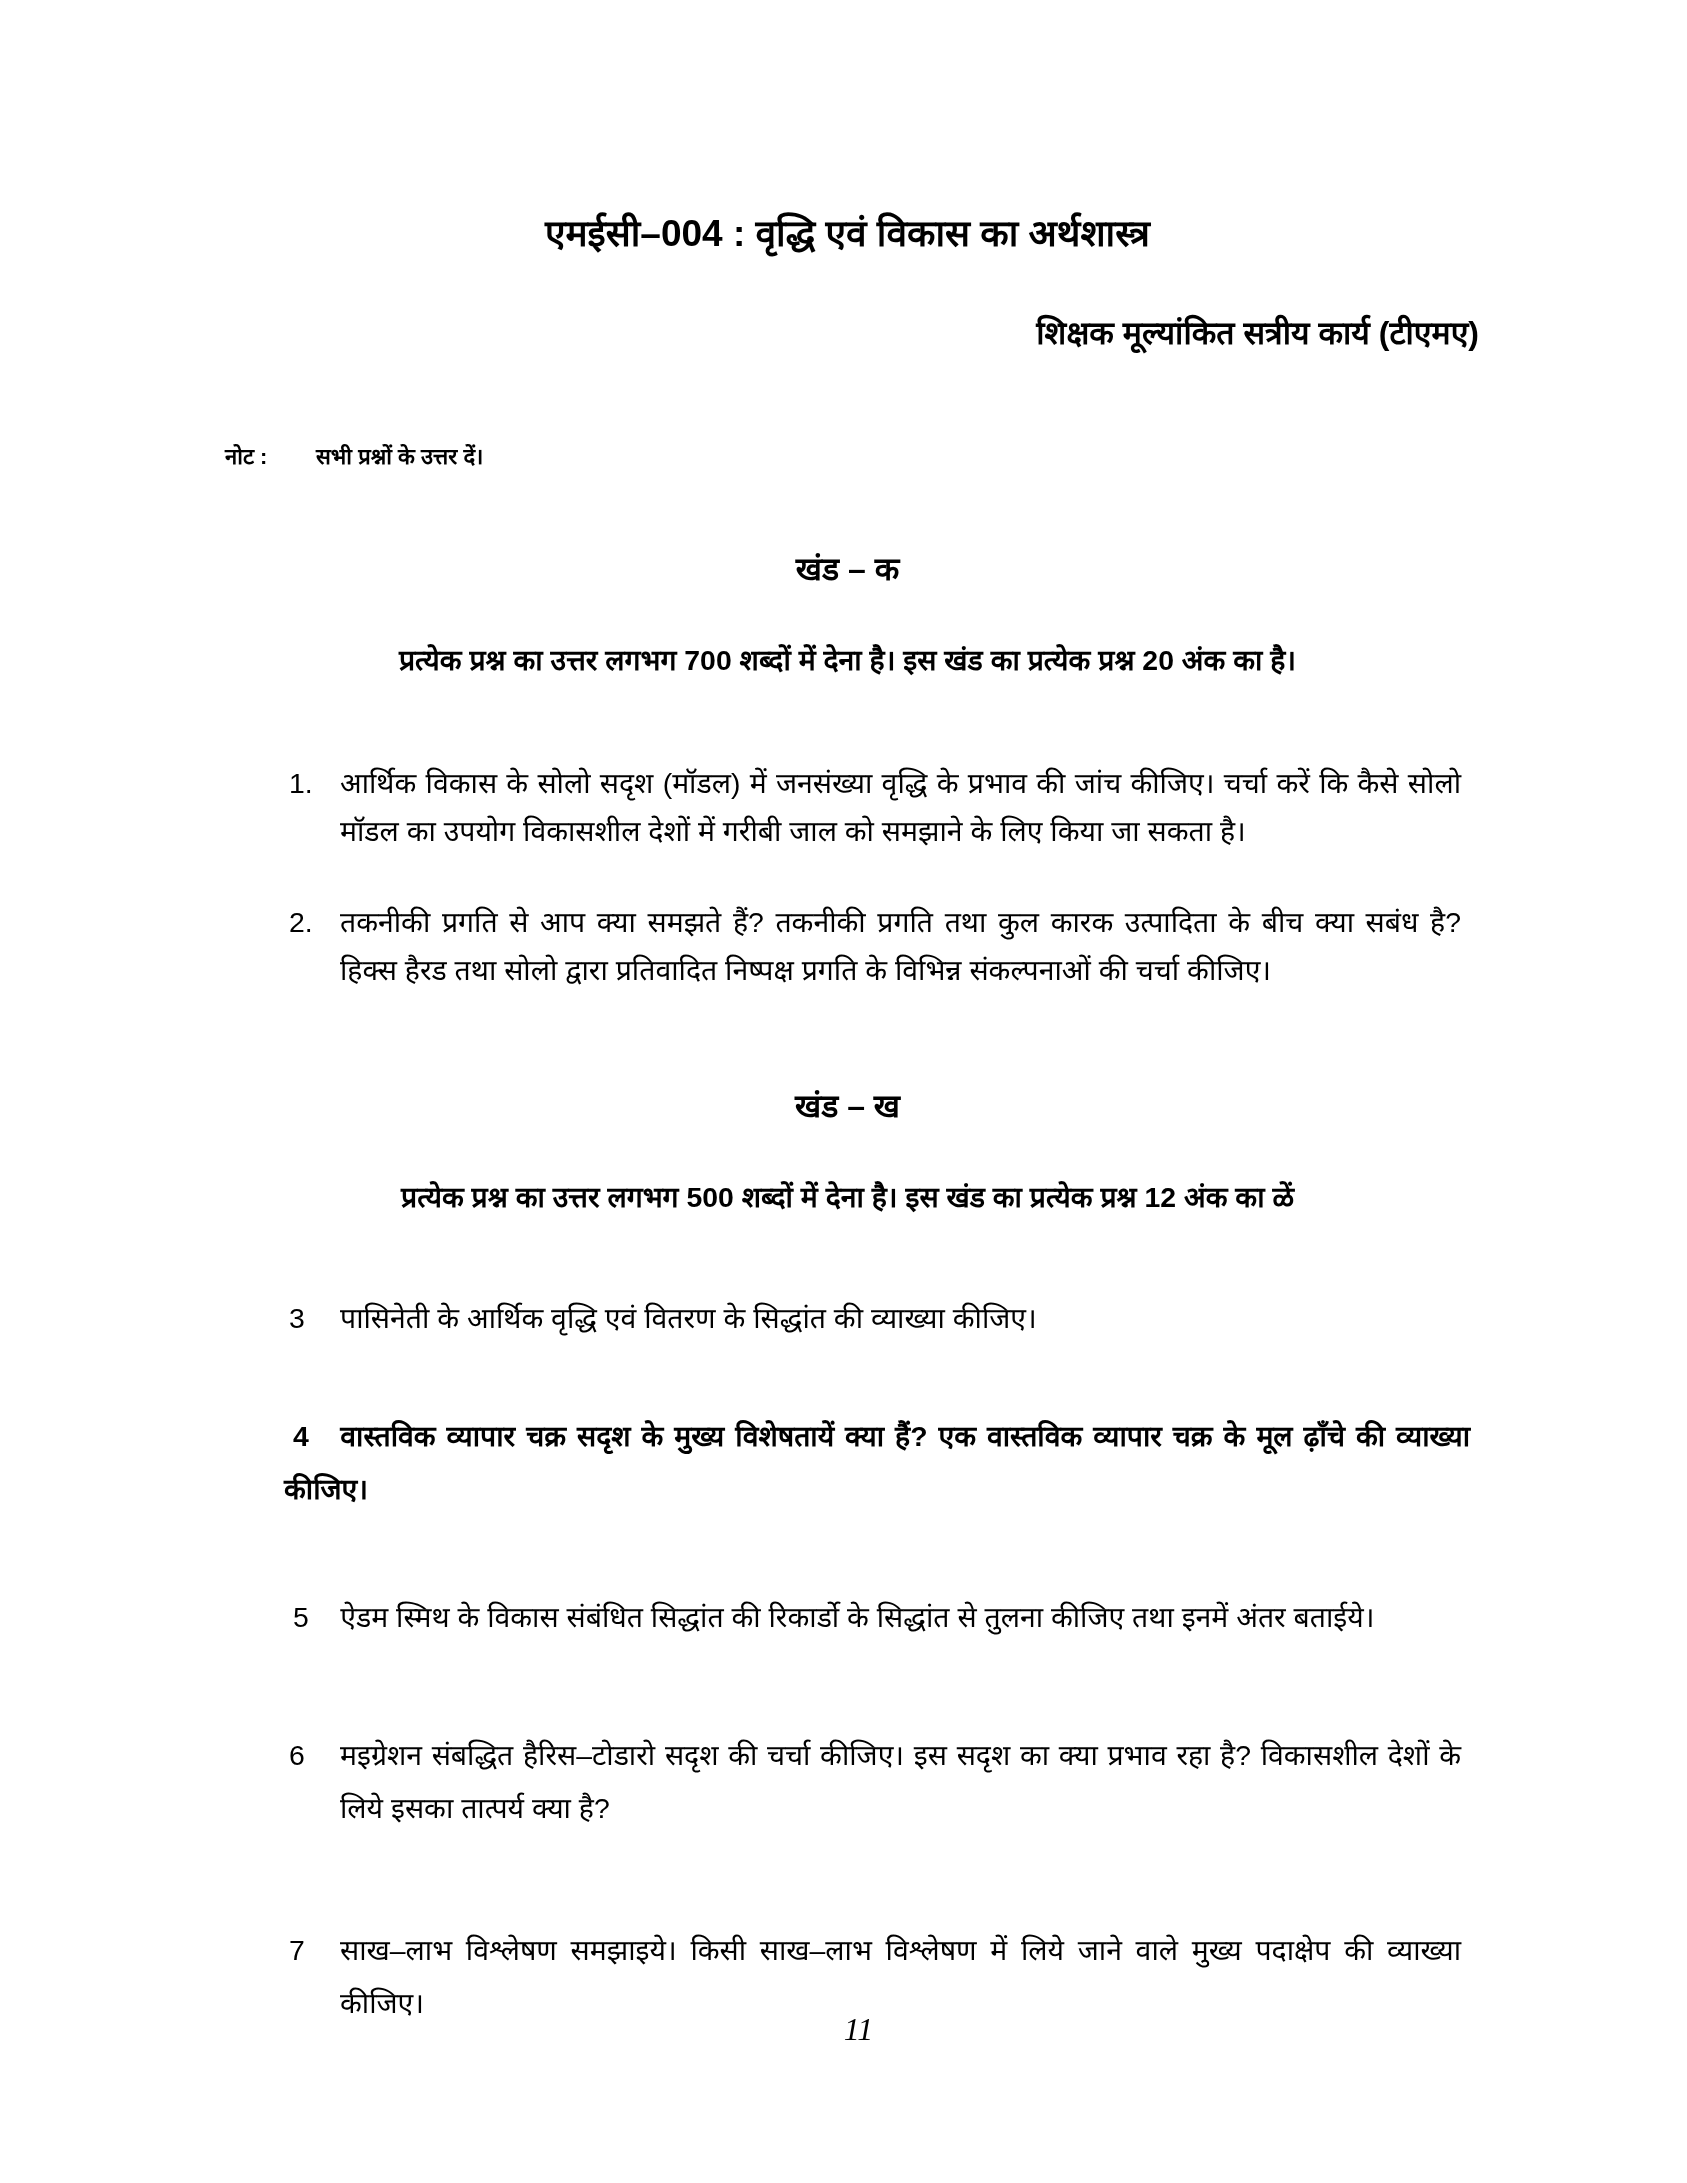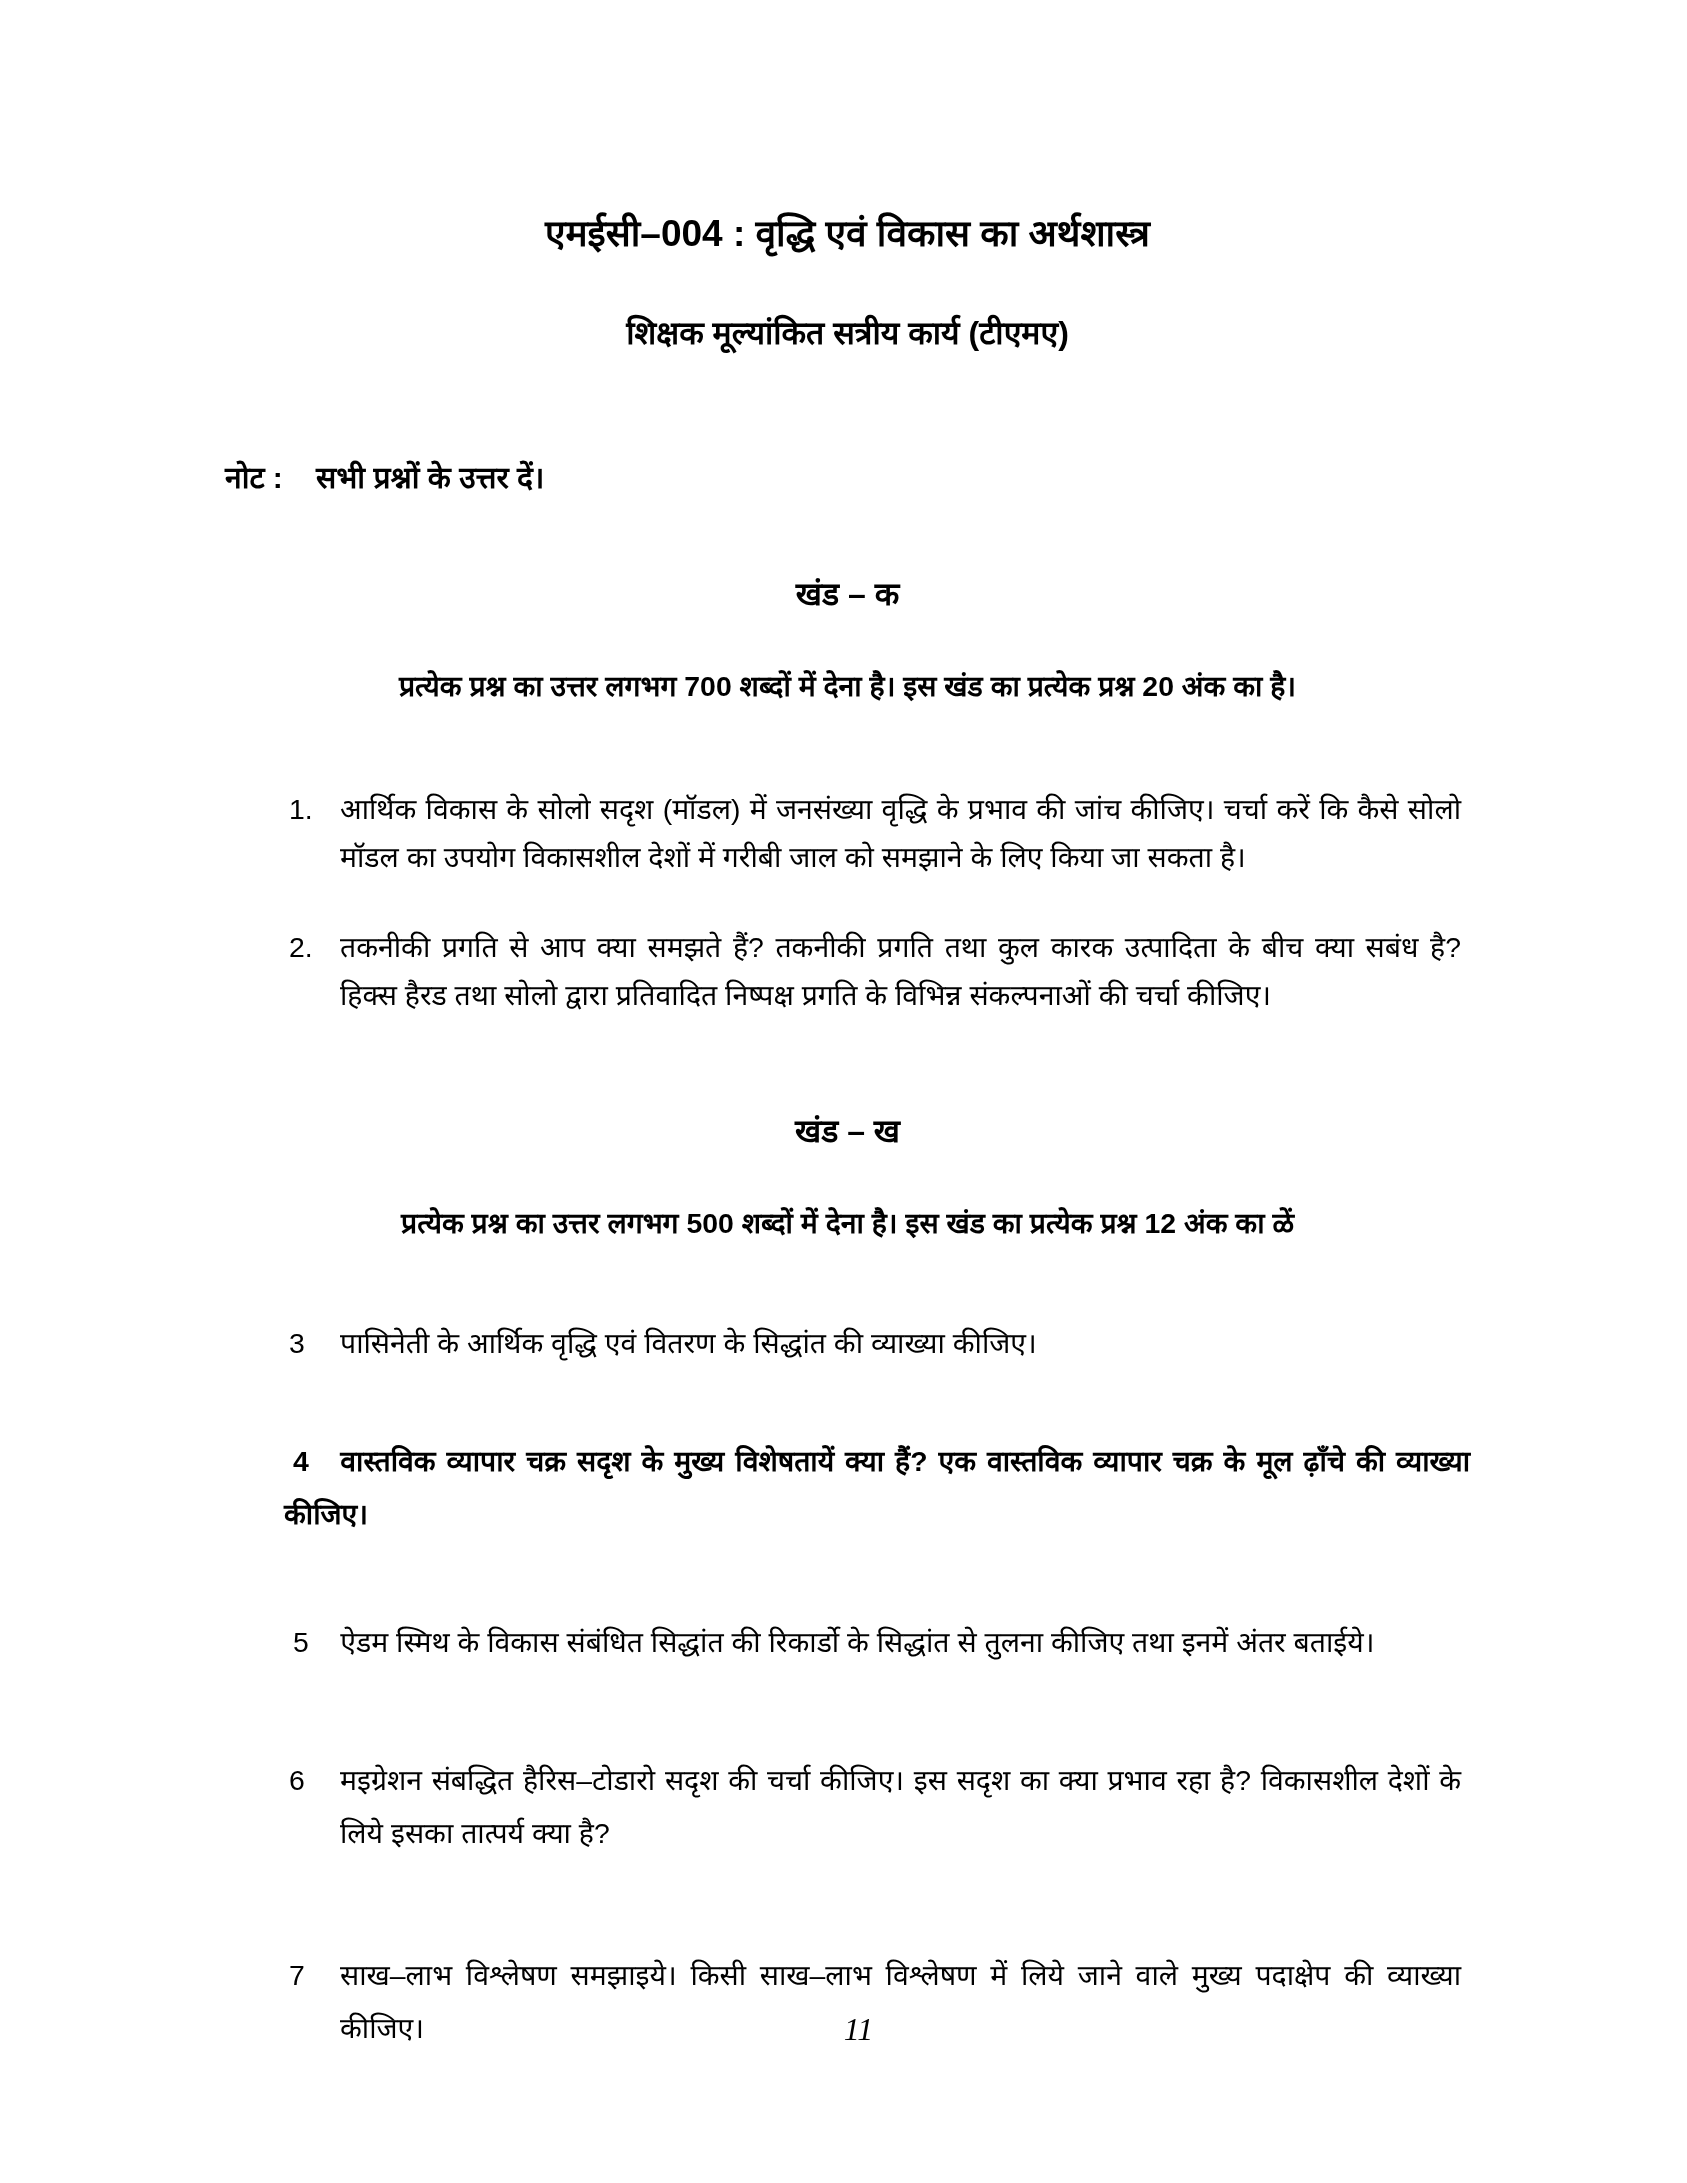--- a/index.html
+++ b/index.html
@@ -22,37 +22,37 @@
   }
   .title {
     margin-top: 184px;
     text-align: center;
     font-size: 37px;
     font-weight: bold;
     line-height: 1.25;
   }
   .subtitle {
     margin-top: 38px;
-    text-align: center;
+    text-align: right;
     font-size: 32px;
     font-weight: bold;
     line-height: 1.25;
   }
   .code-block { margin-top: 34px; }
   .code-line {
     text-align: right;
     font-size: 28px;
     font-weight: bold;
     line-height: 1.2;
   }
   .code-line + .code-line { margin-top: 37px; }
   .note-row {
-    margin-top: 80px;
+    margin-top: 64px;
     display: flex;
-    font-size: 30px;
+    font-size: 22px;
     font-weight: bold;
     line-height: 1.2;
   }
   .note-label { width: 91px; flex: 0 0 auto; }
   .section-heading {
     text-align: center;
     font-size: 32px;
     font-weight: bold;
     line-height: 1.2;
   }

